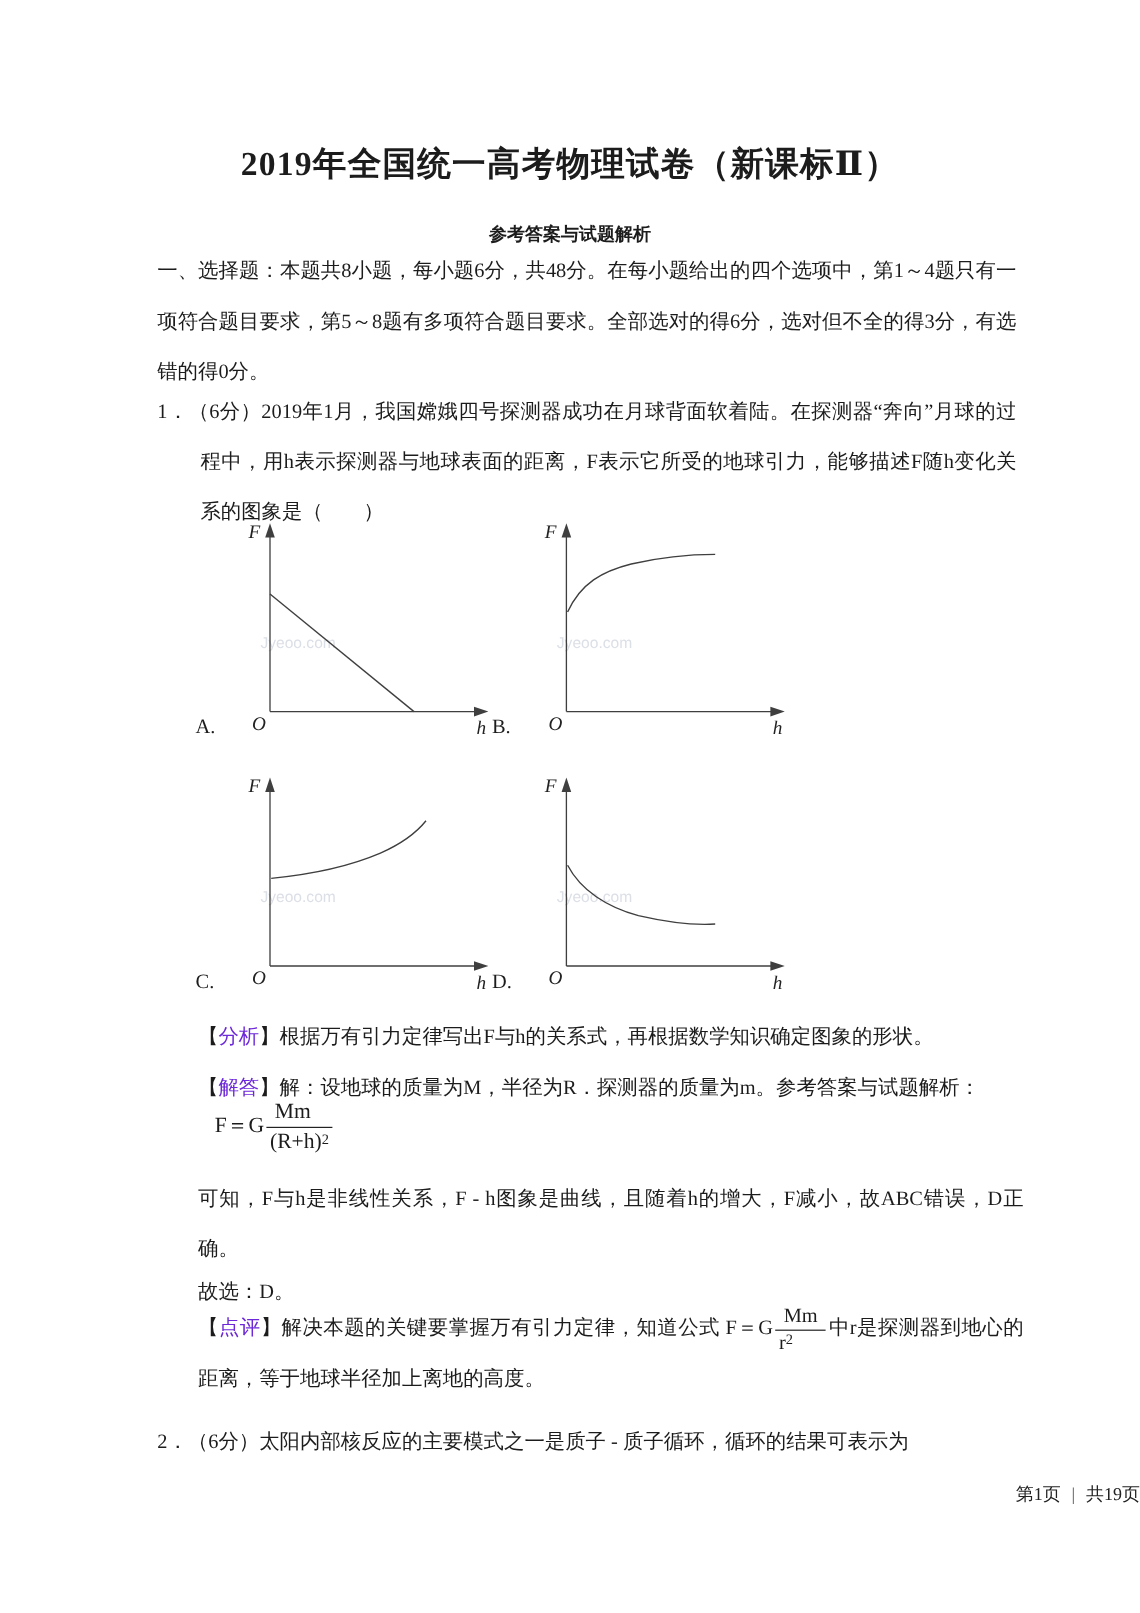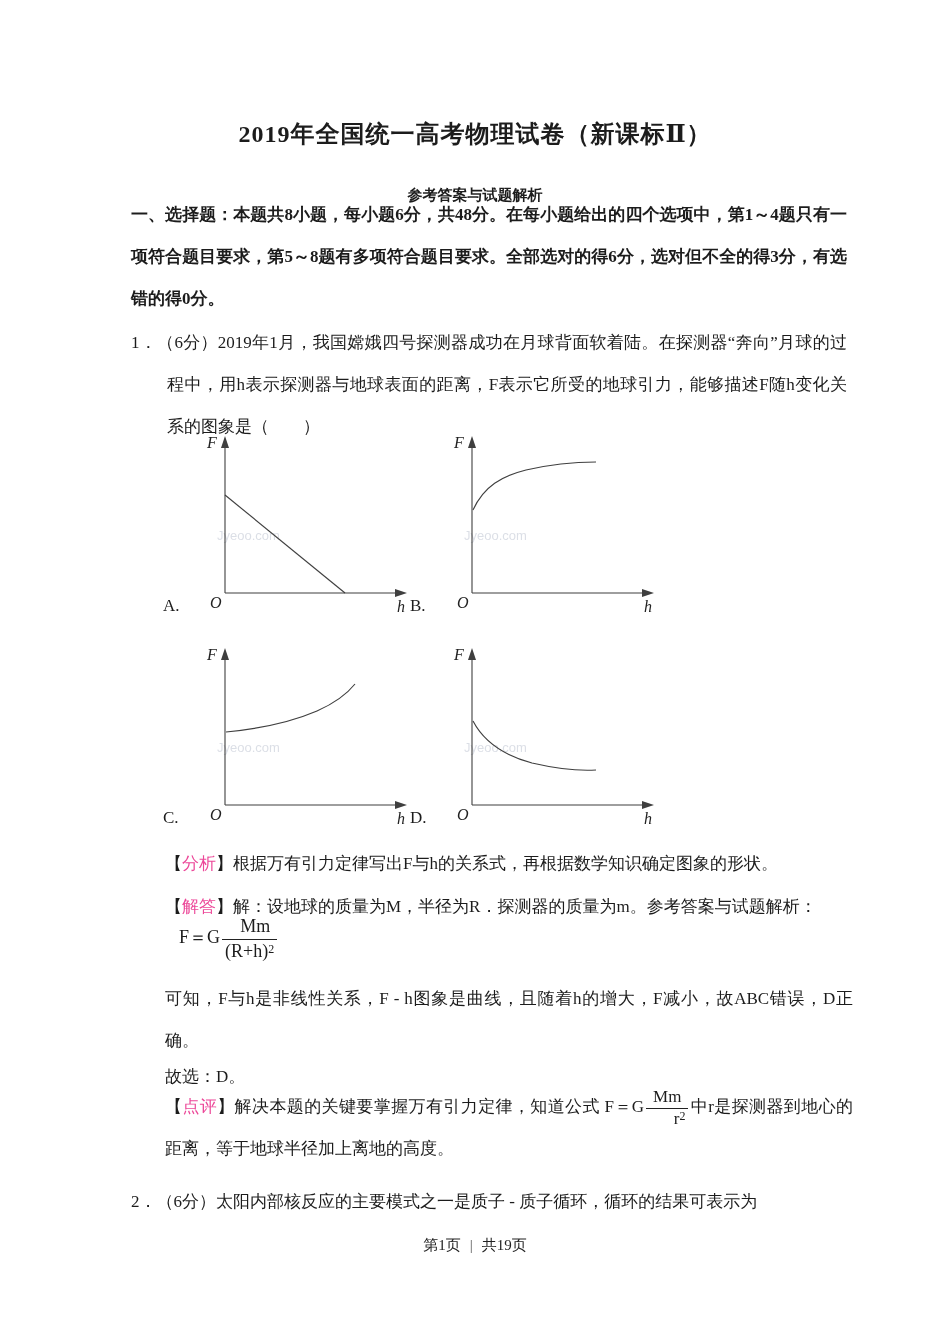--- a/index.html
+++ b/index.html
@@ -6,31 +6,31 @@
   html,body { background:#ffffff; }
   body {
     width:950px; height:1344px; position:relative; overflow:hidden;
     font-family:"Liberation Serif","DejaVu Serif",serif;
     color:#1c1c1c;
   }
   .abs { position:absolute; }
 
   .doc-title {
     top:118px; left:0; width:950px; text-align:center;
-    font-size:24px; font-weight:bold; letter-spacing:1px;
+    font-size:28px; font-weight:bold; letter-spacing:1px;
   }
   .doc-subtitle {
     top:186px; left:0; width:950px; text-align:center;
     font-size:15px; font-weight:bold;
   }
   .para {
     font-size:17px; line-height:42px; text-align:justify;
   }
   .section-header {
-    top:194px; left:131px; width:716px; font-weight:bold;
+    top:205px; left:131px; width:716px; font-weight:normal;
   }
   .question {
     left:131px; width:716px;
     padding-left:36px; text-indent:-36px;
   }
   .q1 { top:322px; }
   .q2 { top:1181px; }
 
   .graph-row { left:163px; display:flex; }
   .row1 { top:428px; }
@@ -47,31 +47,31 @@
   .wm { font-family:"Liberation Sans","DejaVu Sans",sans-serif; font-size:13px; fill:#c9ced9; opacity:0.65; }
 
   .sol { left:165px; width:688px; }
   .analysis { top:843px; }
   .answer { top:886px; }
   .formula-block { top:916px; left:165px; font-size:18px;margin-left:14px; }
   .conclusion { top:978px; }
   .choice { top:1056px; }
   .comment { top:1086px; }
 
-  .blabel { color:#ec4899; }
+  .blabel { color:#6d28d9; }
 
-  .frac { display:inline-block; vertical-align:middle; text-align:right; line-height:1.2; margin:0 2px; }
+  .frac { display:inline-block; vertical-align:middle; text-align:left; line-height:1.2; margin:0 2px; }
   .frac .num { display:block; border-bottom:1.4px solid #222; padding:0 7px 1px; }
   .frac .den { display:block; padding:1px 3px 0; }
   .frac sup { font-size:12px; vertical-align:4px; }
   .formula-block .frac { font-size:18px; }
   .comment .frac { font-size:17px; line-height:1.1; }
 
   .footer {
-    top:1236px; left:0; width:950px; text-align:center;
+    top:1236px; left:0; width:950px; text-align:right;
     font-size:15px; color:#222;
   }
   .footer .sep { margin:0 9px; color:#555; }
 </style>
 </head>
 <body>
 
 <div class="abs doc-title">2019年全国统一高考物理试卷（新课标Ⅱ）</div>
 <div class="abs doc-subtitle">参考答案与试题解析</div>
 

